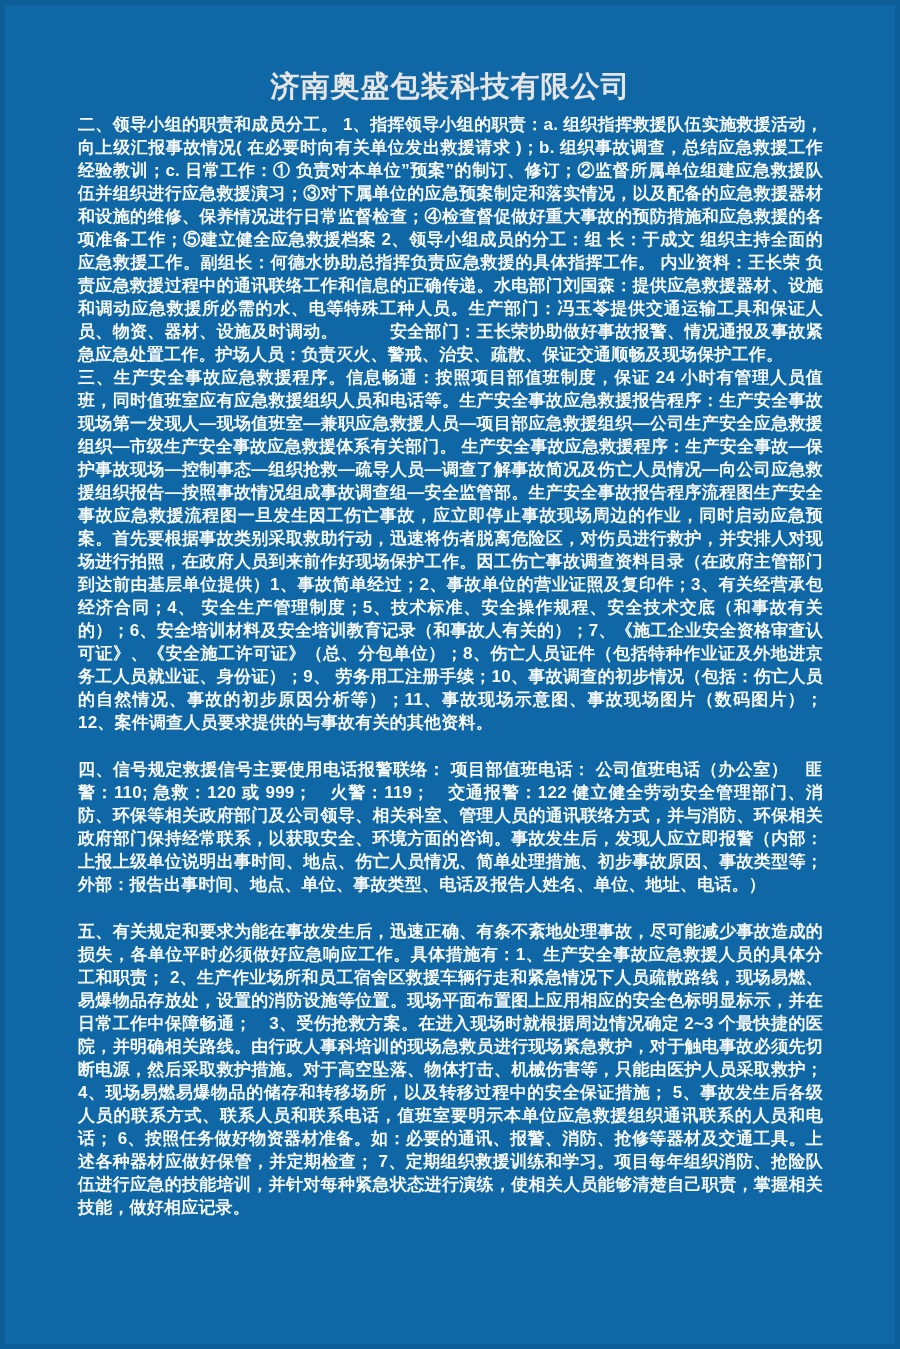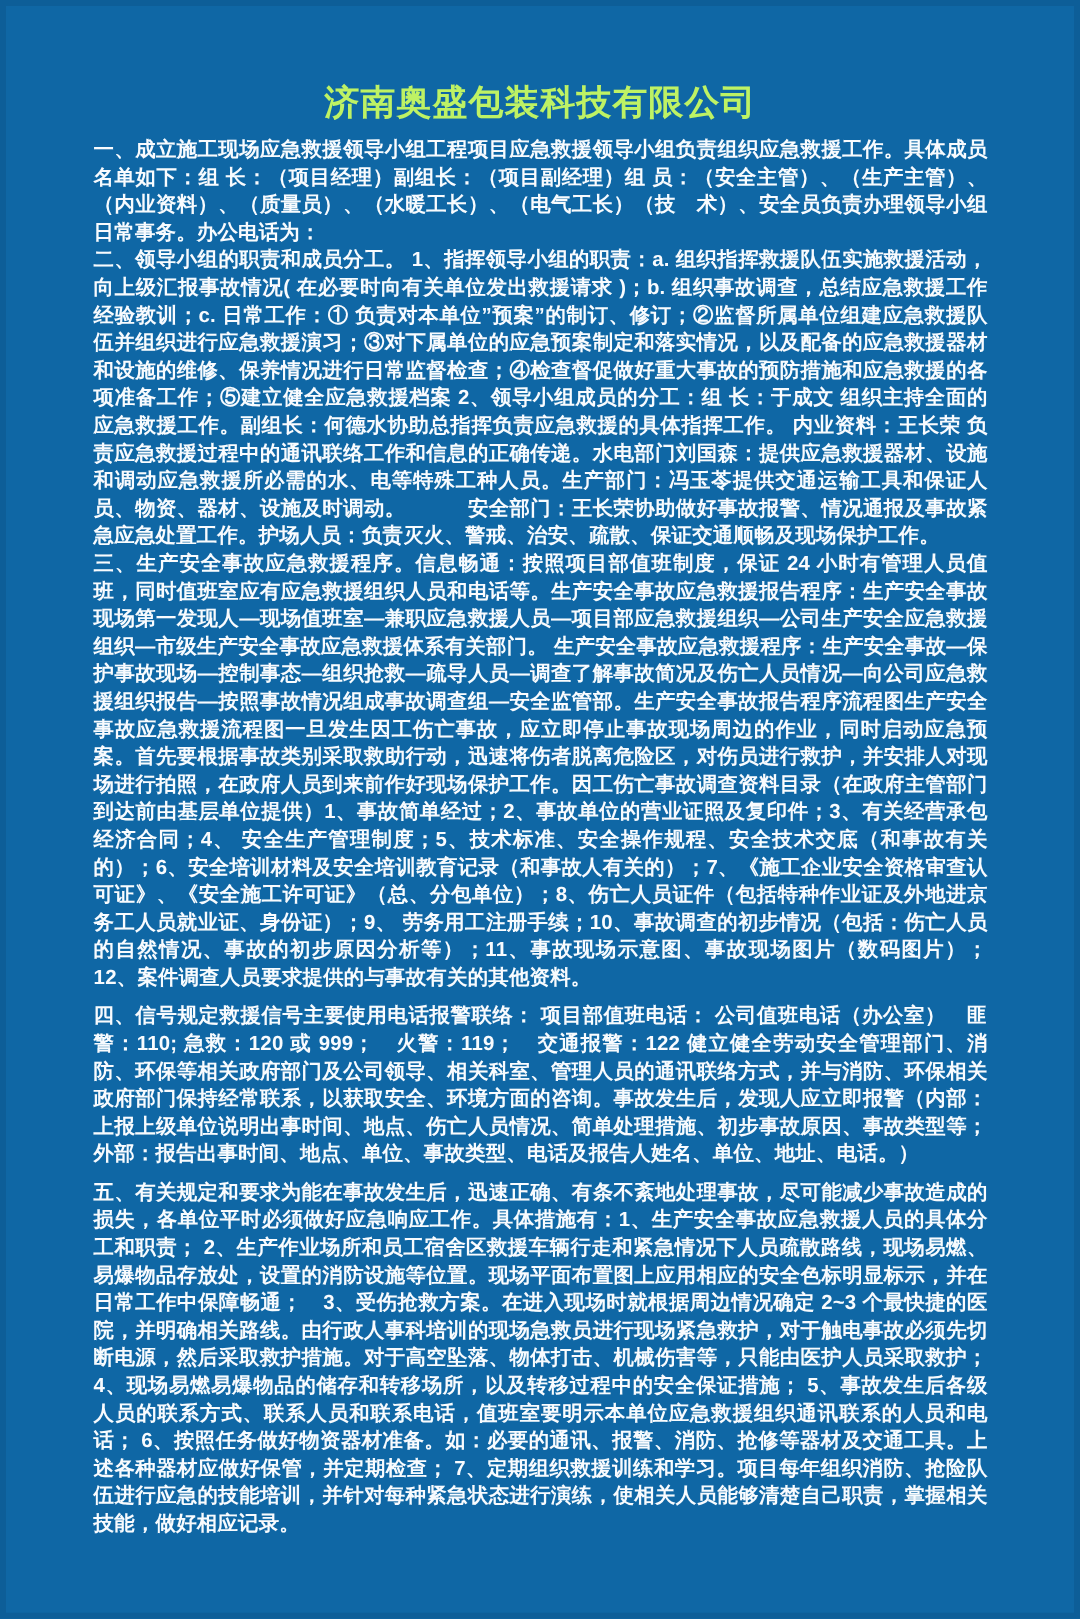--- a/index.html
+++ b/index.html
@@ -17,51 +17,50 @@
     position: relative;
     width: 900px;
     height: 1349px;
     box-sizing: border-box;
     padding: 68px 77px 0 78px;
     background: #0f67a5;
     box-shadow: inset 0 0 0 5px #0d5e98;
   }
   .doc-title {
     text-align: center;
-    color: #bef264;
+    color: #e5e5e5;
     font-weight: 700;
     font-size: 29px;
     line-height: 37px;
     margin: 0 0 8px 0;
   }
   .doc-title .t-line {
     display: block;
     letter-spacing: 1px;
   }
   .doc-body p {
     margin: 0;
     color: #f8fbfe;
     font-weight: 700;
     font-size: 17px;
     line-height: 23px;
     text-align: justify;
     white-space: pre-wrap;
     letter-spacing: 0.2px;
   }
   .doc-body p.gap-before {
-    margin-top: 9px;
+    margin-top: 24px;
   }
 </style>
 </head>
 <body>
 
 <div class="page">
   <h1 class="doc-title">
     <span class="t-line">济南奥盛包装科技有限公司</span>
   </h1>
   <div class="doc-body">
-    <p>一、成立施工现场应急救援领导小组工程项目应急救援领导小组负责组织应急救援工作。具体成员名单如下：组 长：（项目经理）副组长：（项目副经理）组 员：（安全主管）、（生产主管）、（内业资料）、（质量员）、（水暖工长）、（电气工长）（技　术）、安全员负责办理领导小组日常事务。办公电话为：</p>
     <p>二、领导小组的职责和成员分工。 1、指挥领导小组的职责：a. 组织指挥救援队伍实施救援活动，向上级汇报事故情况( 在必要时向有关单位发出救援请求 )；b. 组织事故调查，总结应急救援工作经验教训；c. 日常工作：① 负责对本单位”预案”的制订、修订；②监督所属单位组建应急救援队伍并组织进行应急救援演习；③对下属单位的应急预案制定和落实情况，以及配备的应急救援器材和设施的维修、保养情况进行日常监督检查；④检查督促做好重大事故的预防措施和应急救援的各项准备工作；⑤建立健全应急救援档案 2、领导小组成员的分工：组 长：于成文 组织主持全面的应急救援工作。副组长：何德水协助总指挥负责应急救援的具体指挥工作。 内业资料：王长荣 负责应急救援过程中的通讯联络工作和信息的正确传递。水电部门刘国森：提供应急救援器材、设施和调动应急救援所必需的水、电等特殊工种人员。生产部门：冯玉苓提供交通运输工具和保证人员、物资、器材、设施及时调动。　　　安全部门：王长荣协助做好事故报警、情况通报及事故紧急应急处置工作。护场人员：负责灭火、警戒、治安、疏散、保证交通顺畅及现场保护工作。</p>
     <p>三、生产安全事故应急救援程序。信息畅通：按照项目部值班制度，保证 24 小时有管理人员值班，同时值班室应有应急救援组织人员和电话等。生产安全事故应急救援报告程序：生产安全事故现场第一发现人—现场值班室—兼职应急救援人员—项目部应急救援组织—公司生产安全应急救援组织—市级生产安全事故应急救援体系有关部门。 生产安全事故应急救援程序：生产安全事故—保护事故现场—控制事态—组织抢救—疏导人员—调查了解事故简况及伤亡人员情况—向公司应急救援组织报告—按照事故情况组成事故调查组—安全监管部。生产安全事故报告程序流程图生产安全事故应急救援流程图一旦发生因工伤亡事故，应立即停止事故现场周边的作业，同时启动应急预案。首先要根据事故类别采取救助行动，迅速将伤者脱离危险区，对伤员进行救护，并安排人对现场进行拍照，在政府人员到来前作好现场保护工作。因工伤亡事故调查资料目录（在政府主管部门到达前由基层单位提供）1、事故简单经过；2、事故单位的营业证照及复印件；3、有关经营承包经济合同；4、 安全生产管理制度；5、技术标准、安全操作规程、安全技术交底（和事故有关的）；6、安全培训材料及安全培训教育记录（和事故人有关的）；7、《施工企业安全资格审查认可证》、《安全施工许可证》（总、分包单位）；8、伤亡人员证件（包括特种作业证及外地进京务工人员就业证、身份证）；9、 劳务用工注册手续；10、事故调查的初步情况（包括：伤亡人员的自然情况、事故的初步原因分析等）；11、事故现场示意图、事故现场图片（数码图片）； 12、案件调查人员要求提供的与事故有关的其他资料。</p>
     <p class="gap-before">四、信号规定救援信号主要使用电话报警联络： 项目部值班电话： 公司值班电话（办公室）　匪警：110; 急救：120 或 999；　火警：119；　交通报警：122 健立健全劳动安全管理部门、消防、环保等相关政府部门及公司领导、相关科室、管理人员的通讯联络方式，并与消防、环保相关政府部门保持经常联系，以获取安全、环境方面的咨询。事故发生后，发现人应立即报警（内部：上报上级单位说明出事时间、地点、伤亡人员情况、简单处理措施、初步事故原因、事故类型等；外部：报告出事时间、地点、单位、事故类型、电话及报告人姓名、单位、地址、电话。）</p>
     <p class="gap-before">五、有关规定和要求为能在事故发生后，迅速正确、有条不紊地处理事故，尽可能减少事故造成的损失，各单位平时必须做好应急响应工作。具体措施有：1、生产安全事故应急救援人员的具体分工和职责； 2、生产作业场所和员工宿舍区救援车辆行走和紧急情况下人员疏散路线，现场易燃、易爆物品存放处，设置的消防设施等位置。现场平面布置图上应用相应的安全色标明显标示，并在日常工作中保障畅通；　3、受伤抢救方案。在进入现场时就根据周边情况确定 2~3 个最快捷的医院，并明确相关路线。由行政人事科培训的现场急救员进行现场紧急救护，对于触电事故必须先切断电源，然后采取救护措施。对于高空坠落、物体打击、机械伤害等，只能由医护人员采取救护； 4、现场易燃易爆物品的储存和转移场所，以及转移过程中的安全保证措施； 5、事故发生后各级人员的联系方式、联系人员和联系电话，值班室要明示本单位应急救援组织通讯联系的人员和电话； 6、按照任务做好物资器材准备。如：必要的通讯、报警、消防、抢修等器材及交通工具。上述各种器材应做好保管，并定期检查； 7、定期组织救援训练和学习。项目每年组织消防、抢险队伍进行应急的技能培训，并针对每种紧急状态进行演练，使相关人员能够清楚自己职责，掌握相关技能，做好相应记录。</p>
   </div>
 </div>
 
 </body></html>

